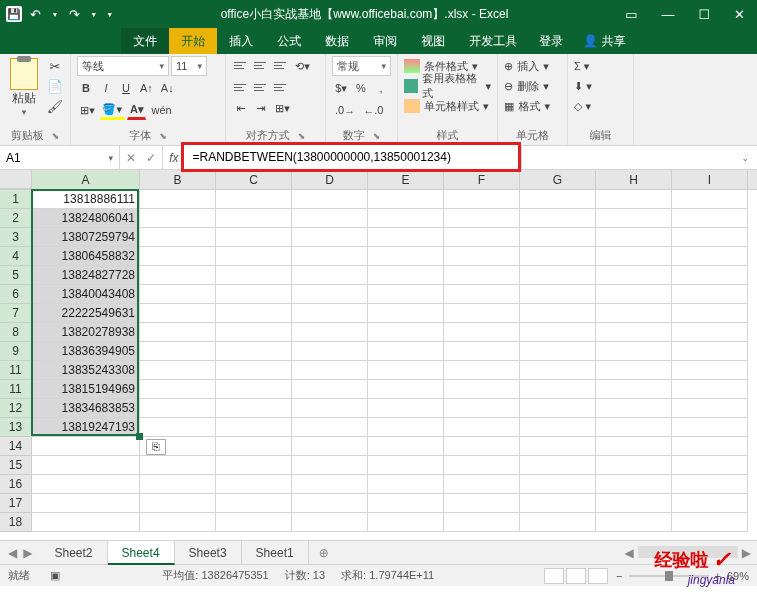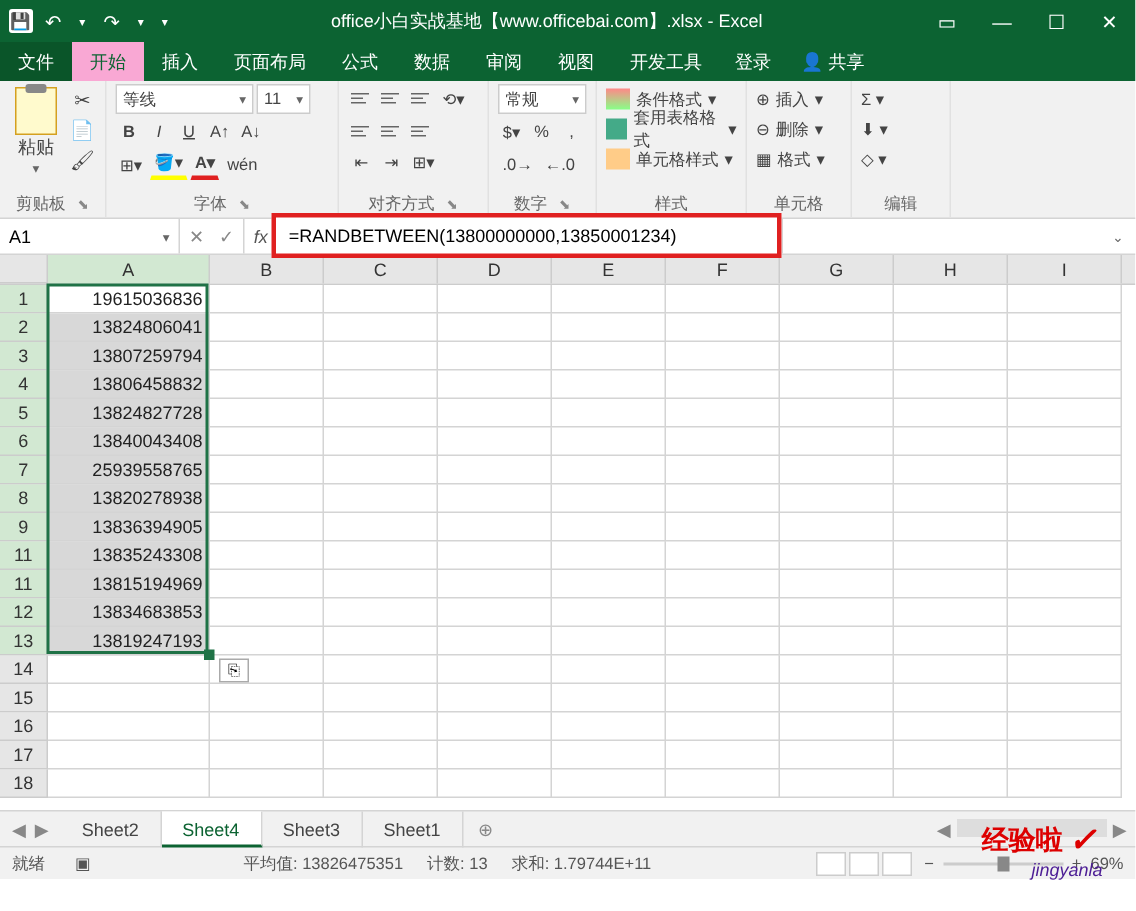--- a/index.html
+++ b/index.html
@@ -7,24 +7,24 @@
 
 .titlebar { background: #0c6332; height: 28px; display: flex; align-items: center; color: #fff; font-size: 12px; }
 .titlebar .qat { display: flex; align-items: center; padding-left: 6px; gap: 4px; }
 .titlebar .qat .save-icon { width: 16px; height: 16px; background: #fff; border-radius: 2px; display: flex; align-items: center; justify-content: center; color: #0c6332; font-size: 11px; }
 .titlebar .qat .undo, .titlebar .qat .redo { font-size: 13px; padding: 0 4px; }
 .titlebar .qat .dd { font-size: 8px; padding: 0 4px; }
 .titlebar .title { flex: 1; text-align: center; }
 .titlebar .wnd { display: flex; align-items: center; }
 .titlebar .wnd span { padding: 0 12px; font-size: 13px; }
 
-.ribbon-tabs { background: #0c6332; height: 26px; display: flex; align-items: center; color: #fff; font-size: 12px; }
+.ribbon-tabs { background: #0c6332; height: 26px; display: flex; align-items: center; color: #fff; font-size: 12px; justify-content: center; }
 .ribbon-tabs .tab { padding: 0 12px; height: 26px; line-height: 26px; cursor: pointer; }
 .ribbon-tabs .tab.file { background: #0a5529; }
-.ribbon-tabs .tab.active { background: #f9a8d4; color: #0c6332; }
+.ribbon-tabs .tab.active { background: #eab308; color: #0c6332; }
 .ribbon-tabs .tell { flex: 1; padding-left: 10px; opacity: 0.7; }
 .ribbon-tabs .login { padding: 0 10px; }
 .ribbon-tabs .share { padding: 0 10px; }
 
 .ribbon { background: #f1f1f1; height: 92px; border-bottom: 1px solid #d4d4d4; display: flex; font-size: 12px; color: #444; }
 .group { border-right: 1px solid #e1e1e1; padding: 2px 6px 0 6px; display: flex; flex-direction: column; }
 .group-content { flex: 1; display: flex; align-items: flex-start; gap: 4px; }
 .group-label { text-align: center; font-size: 11px; color: #666; padding-bottom: 2px; display: flex; justify-content: center; align-items: center; gap: 8px; }
 .launcher { font-size: 9px; color: #888; }
 
@@ -127,21 +127,20 @@
     <span>—</span>
     <span>☐</span>
     <span>✕</span>
   </div>
 </div>
 
 <div class="ribbon-tabs">
   <div class="tab file">文件</div>
   <div class="tab active">开始</div>
   <div class="tab">插入</div>
-  <div class="tab">页面布局</div>
   <div class="tab">公式</div>
   <div class="tab">数据</div>
   <div class="tab">审阅</div>
   <div class="tab">视图</div>
   <div class="tab">开发工具</div>
   <div class="login">登录</div>
   <div class="share">👤 <span>共享</span></div>
 </div>
 
 <div class="ribbon">
@@ -348,21 +347,21 @@
         <div class="row-h sel">12</div>
         <div class="row-h sel">13</div>
         <div class="row-h">14</div>
         <div class="row-h">15</div>
         <div class="row-h">16</div>
         <div class="row-h">17</div>
         <div class="row-h">18</div>
       </div>
     <div class="cells-grid" id="cells-grid">
         <div class="grid-row">
-          <div class="cell" style="width: 108px;">19615036836</div>
+          <div class="cell" style="width: 108px;">13818886111</div>
           <div class="cell" style="width: 76px;"></div>
           <div class="cell" style="width: 76px;"></div>
           <div class="cell" style="width: 76px;"></div>
           <div class="cell" style="width: 76px;"></div>
           <div class="cell" style="width: 76px;"></div>
           <div class="cell" style="width: 76px;"></div>
           <div class="cell" style="width: 76px;"></div>
           <div class="cell" style="width: 76px;"></div>
         </div>
         <div class="grid-row">
@@ -414,21 +413,21 @@
           <div class="cell" style="width: 76px;"></div>
           <div class="cell" style="width: 76px;"></div>
           <div class="cell" style="width: 76px;"></div>
           <div class="cell" style="width: 76px;"></div>
           <div class="cell" style="width: 76px;"></div>
           <div class="cell" style="width: 76px;"></div>
           <div class="cell" style="width: 76px;"></div>
           <div class="cell" style="width: 76px;"></div>
         </div>
         <div class="grid-row">
-          <div class="cell seldata" style="width: 108px;">25939558765</div>
+          <div class="cell seldata" style="width: 108px;">22222549631</div>
           <div class="cell" style="width: 76px;"></div>
           <div class="cell" style="width: 76px;"></div>
           <div class="cell" style="width: 76px;"></div>
           <div class="cell" style="width: 76px;"></div>
           <div class="cell" style="width: 76px;"></div>
           <div class="cell" style="width: 76px;"></div>
           <div class="cell" style="width: 76px;"></div>
           <div class="cell" style="width: 76px;"></div>
         </div>
         <div class="grid-row">

